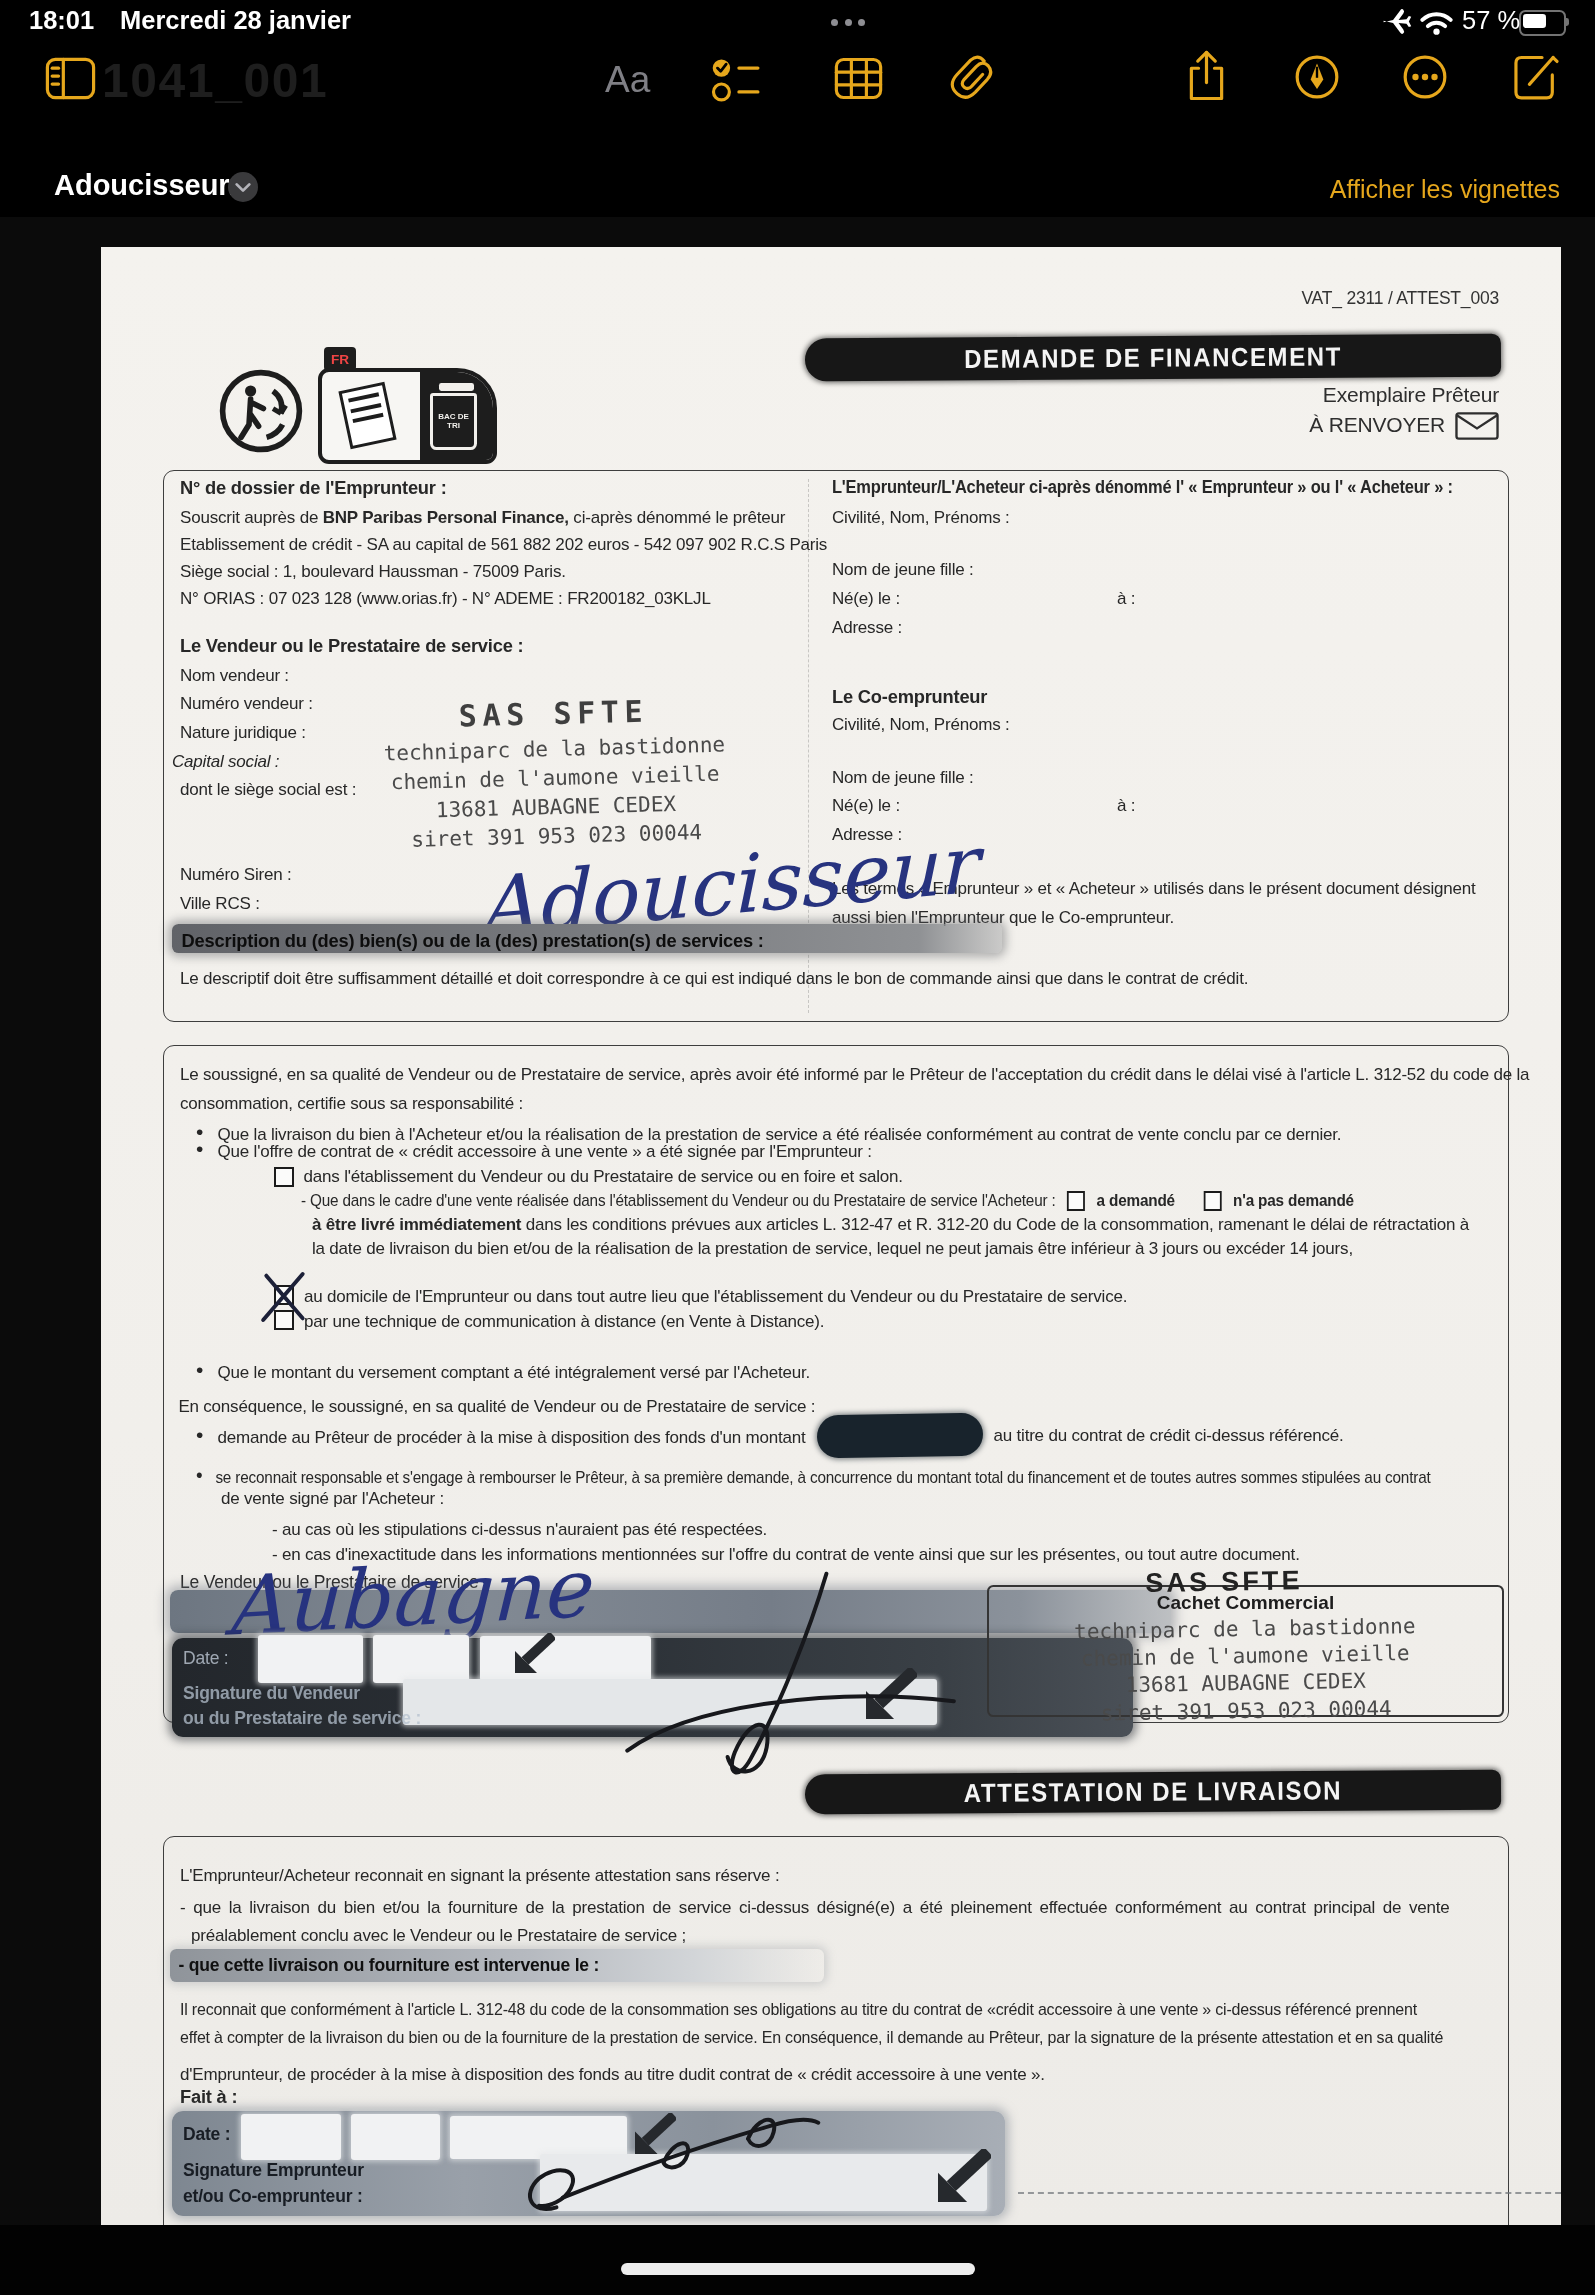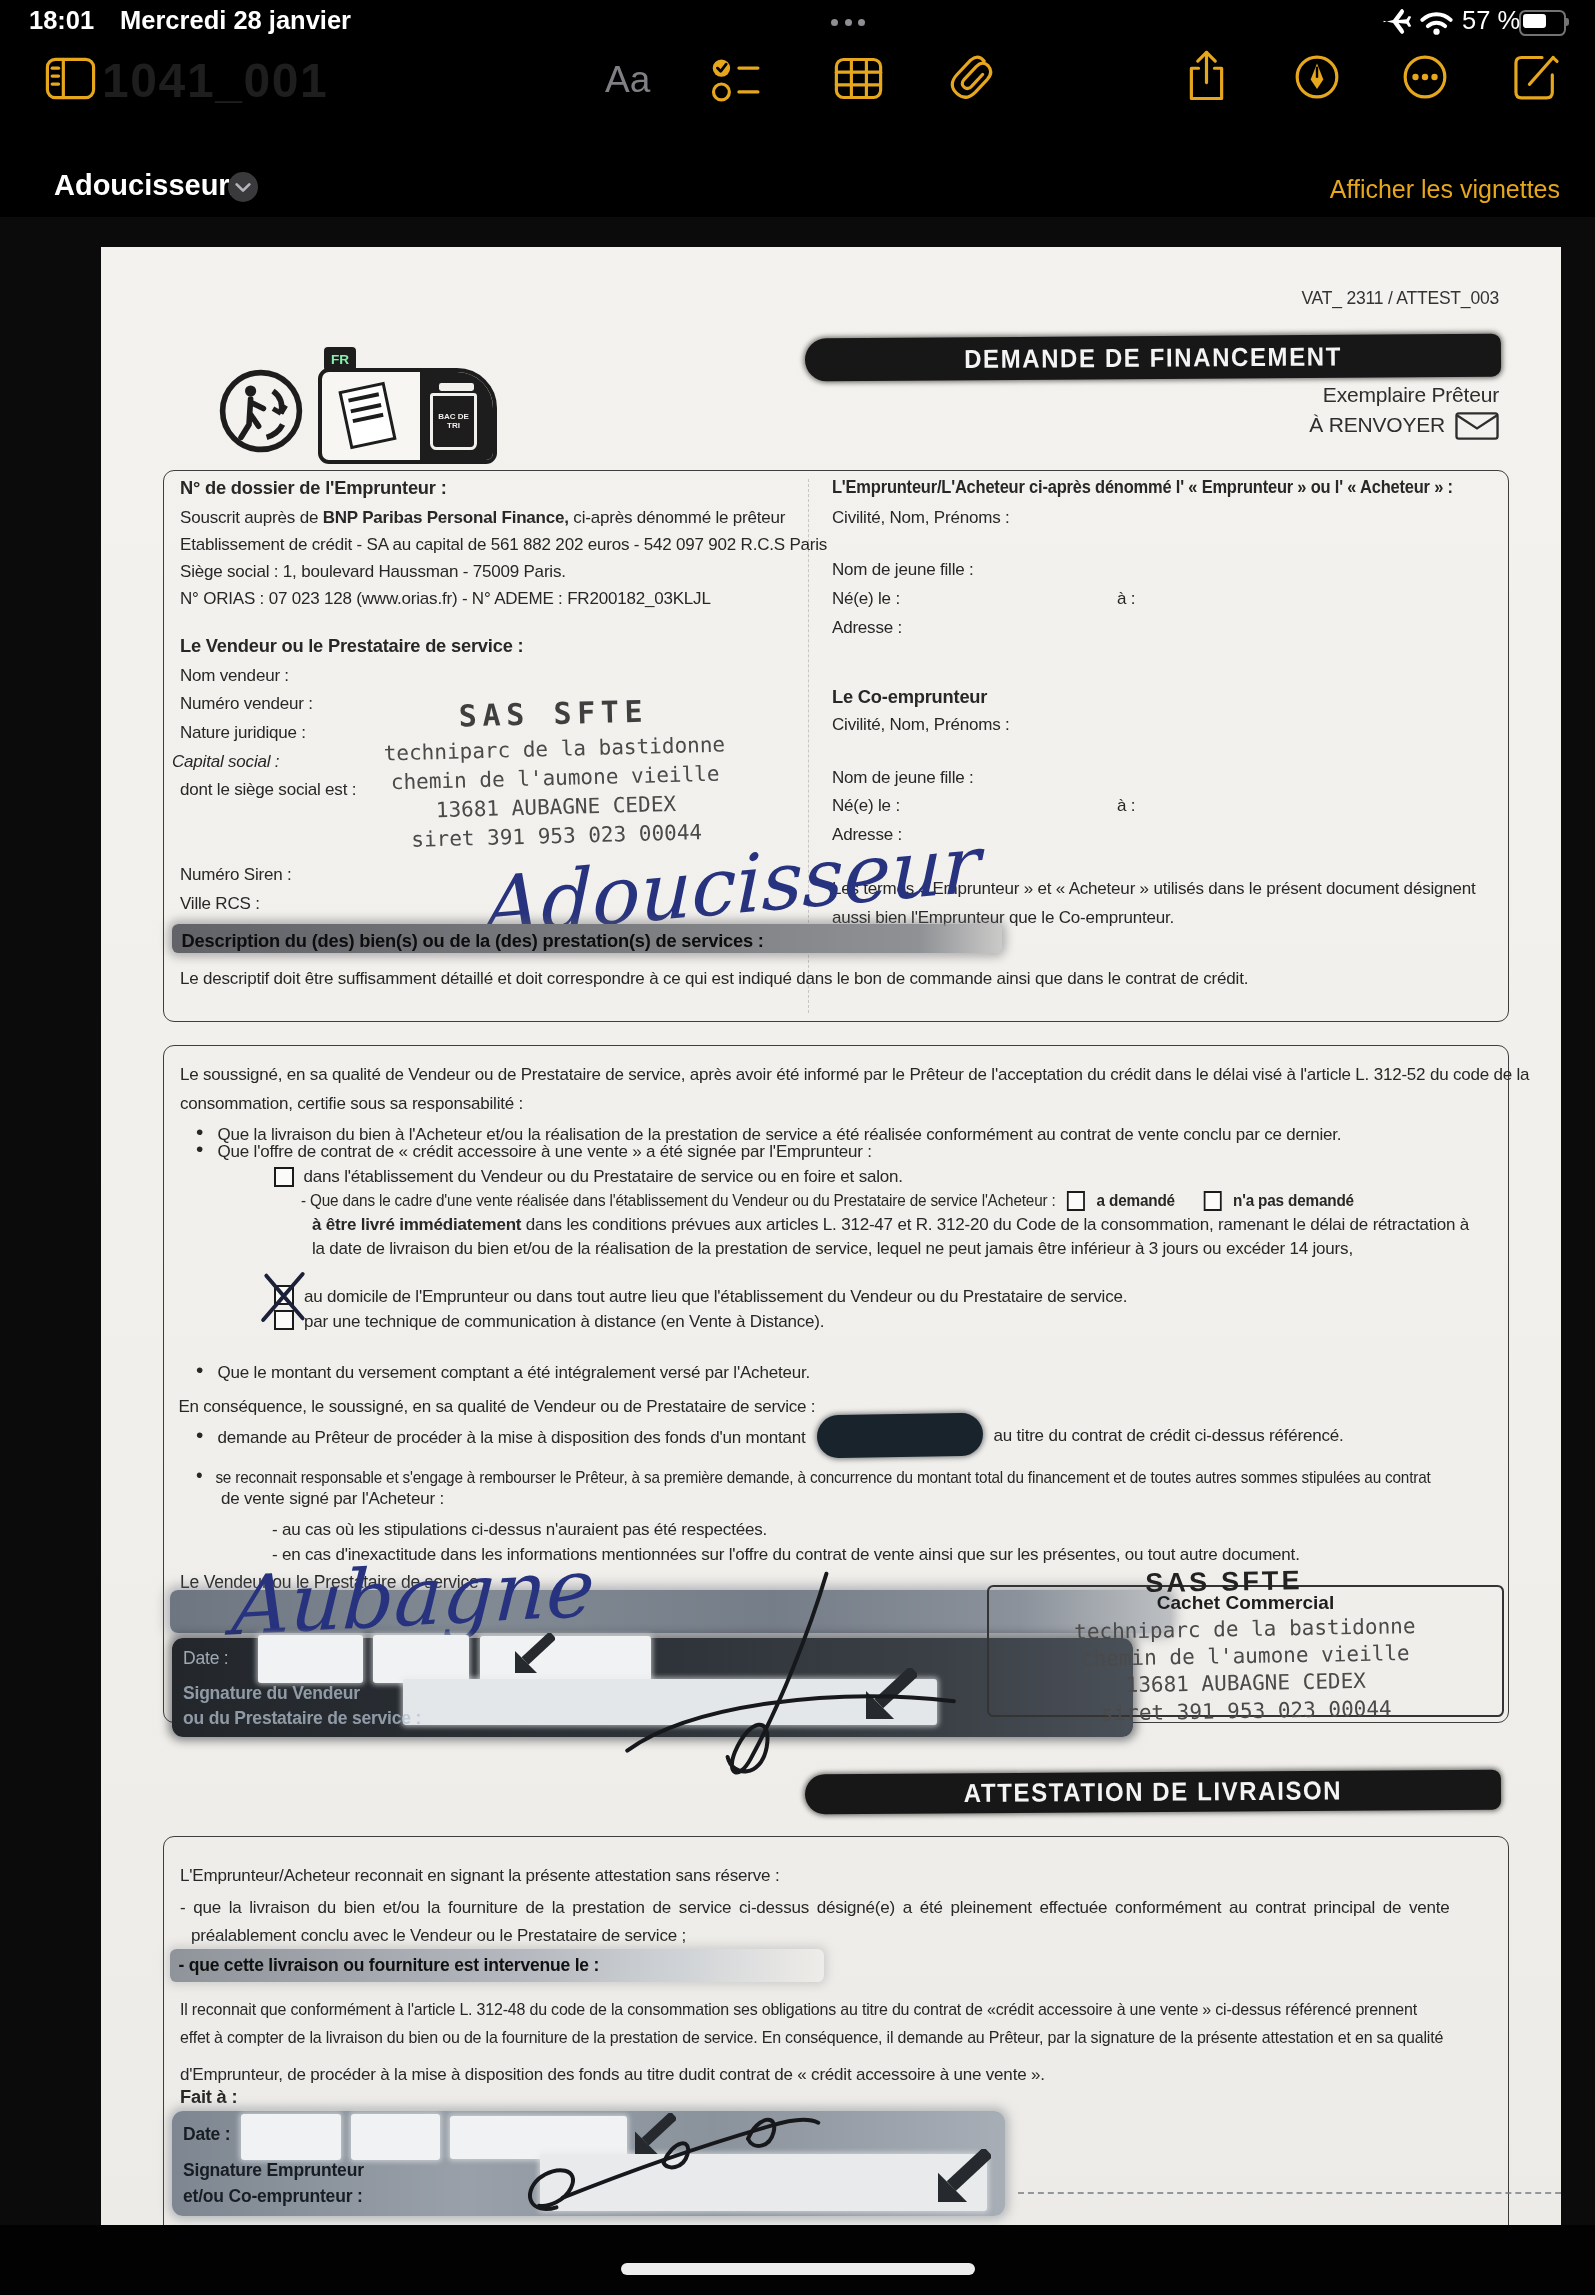--- a/index.html
+++ b/index.html
@@ -136,21 +136,21 @@
     <div class="dt" style="right:62px;top:41px;font-size:17.5px;color:#333;">VAT_ 2311  / ATTEST_003</div>
 
     <svg class="abs" style="left:116px;top:120px;" width="88" height="88" viewBox="0 0 110 110">
       <circle cx="55" cy="55" r="48" stroke="#1d1d1d" stroke-width="7" fill="none"></circle>
       <circle cx="42" cy="30" r="7" fill="#1d1d1d"></circle>
       <path d="M42 40 L40 72 L30 88 M41 58 L52 74 M42 44 L58 52" stroke="#1d1d1d" stroke-width="7" fill="none" stroke-linecap="round"></path>
       <path d="M70 30 Q84 40 80 58" stroke="#1d1d1d" stroke-width="7" fill="none"></path>
       <path d="M80 58 L70 52 M80 58 L86 48" stroke="#1d1d1d" stroke-width="6" fill="none"></path>
       <path d="M62 88 Q76 84 82 72" stroke="#1d1d1d" stroke-width="7" fill="none"></path>
     </svg>
-    <div class="abs" style="left:223px;top:100px;width:32px;height:24px;background:#1d1d1d;border-radius:4px;color:#86efac;font-size:13.6px;font-weight:700;display:flex;align-items:center;justify-content:center;">FR</div>
+    <div class="abs" style="left:223px;top:100px;width:32px;height:24px;background:#1d1d1d;border-radius:4px;color:#ef4444;font-size:13.6px;font-weight:700;display:flex;align-items:center;justify-content:center;">FR</div>
     <div class="abs" style="left:217px;top:121px;width:171px;height:88px;border:4px solid #1d1d1d;border-radius:11px 40px 11px 11px;overflow:hidden;background:#f7f6f3;">
       <div style="position:absolute;right:0;top:0;width:73px;height:88px;background:#1d1d1d;"></div>
       <div style="position:absolute;left:22px;top:14.4px;width:41px;height:53px;border:3.2px solid #1d1d1d;background:#fff;transform:rotate(-12deg);">
         <div style="margin:6.4px 4.8px;height:4px;background:#1d1d1d;"></div>
         <div style="margin:6.4px 4.8px;height:4px;background:#1d1d1d;"></div>
         <div style="margin:6.4px 4.8px;height:4px;background:#1d1d1d;"></div>
       </div>
       <div style="position:absolute;right:19px;top:11px;width:35px;height:8px;background:#f2f0ec;border-radius:2.4px;"></div>
       <div style="position:absolute;right:16px;top:21px;width:41px;height:51px;border:3.2px solid #f2f0ec;border-radius:3.2px 3.2px 6.4px 6.4px;display:flex;align-items:center;justify-content:center;">
         <span style="color:#f2f0ec;font-size:8px;font-weight:700;text-align:center;line-height:8.8px;width:32px;white-space:normal;">BAC DE TRI</span>

